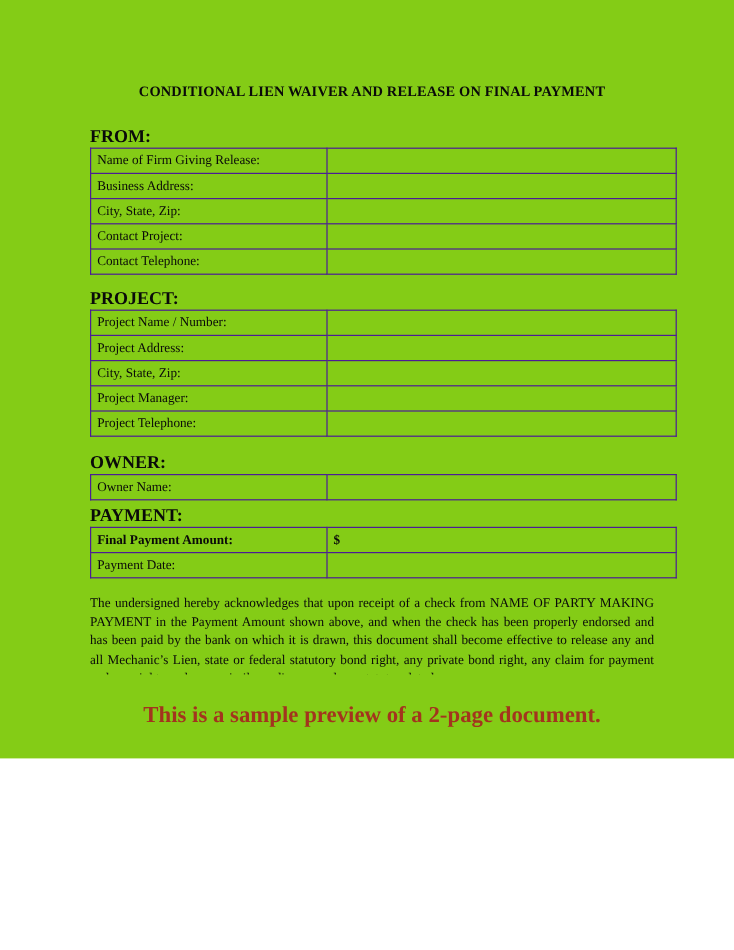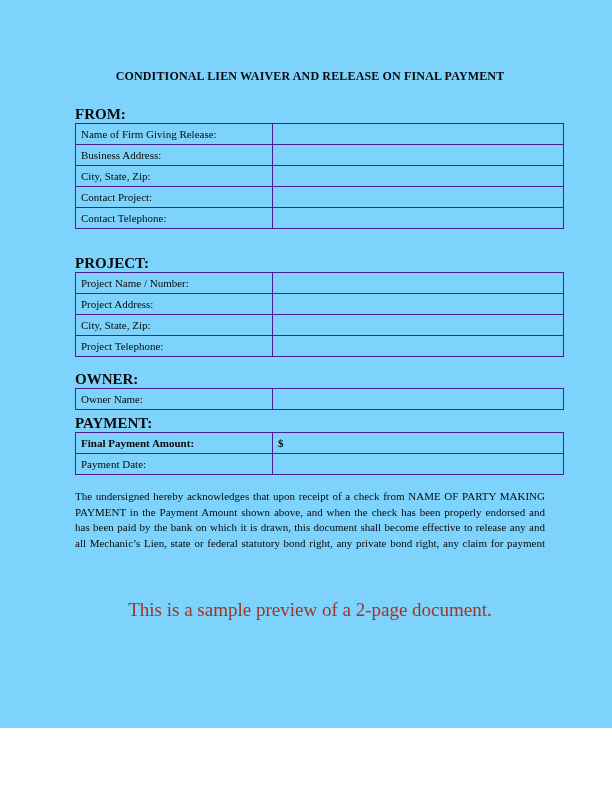--- a/index.html
+++ b/index.html
@@ -5,40 +5,40 @@
   html, body { margin: 0; padding: 0; }
   body {
     width: 612px; height: 792px;
     background: #ffffff;
     font-family: "Liberation Serif", "DejaVu Serif", serif;
     color: #0a0a0a;
     -webkit-font-smoothing: antialiased;
   }
   .page {
     position: relative;
-    width: 612px; height: 728px;
+    width: 612px; height: 632px;
     box-sizing: border-box;
     padding: 69px 67px 0 75px;
     overflow: hidden;
-    background: #7dd3fc;
+    background: #84cc16;
   }
   .doc-title {
     font-size: 12px;
     font-weight: bold;
     text-align: center;
     line-height: 14px;
     letter-spacing: 0.15px;
   }
   .section-heading {
     font-size: 15px;
     font-weight: bold;
     line-height: 13px;
   }
   .h-from    { margin-top: 25px; }
-  .h-project { margin-top: 28px; }
+  .h-project { margin-top: 14px; }
   .h-owner   { margin-top: 16px; }
   .h-payment { margin-top: 7px; }
   table.fields {
     margin-top: 2px;
     width: 470px;
     border-collapse: collapse;
     table-layout: fixed;
   }
   table.fields td {
     border: 1px solid #4c1d95;
@@ -56,26 +56,26 @@
   .legal-paragraph {
     margin-top: 14px;
     width: 470px;
     height: 66px;
     overflow: hidden;
     font-size: 11px;
     line-height: 15.5px;
     text-align: justify;
   }
   .preview-notice {
-    margin-top: 44px;
+    margin-top: 24px;
     width: 470px;
     text-align: center;
     font-size: 19px;
     line-height: 22px;
-    font-weight: normal;
+    font-weight: bold;
     color: #a3341e;
   }
 </style>
 </head>
 <body>
 
 <div class="page">
 
   <div class="doc-title">CONDITIONAL LIEN WAIVER AND RELEASE ON FINAL PAYMENT</div>
 
@@ -114,20 +114,24 @@
       </tr>
       <tr>
         <td class="label-cell">Project Address:</td>
         <td class="value-cell"></td>
       </tr>
       <tr>
         <td class="label-cell">City, State, Zip:</td>
         <td class="value-cell"></td>
       </tr>
       <tr>
+        <td class="label-cell">Project Manager:</td>
+        <td class="value-cell"></td>
+      </tr>
+      <tr>
         <td class="label-cell">Project Telephone:</td>
         <td class="value-cell"></td>
       </tr>
     </tbody>
   </table>
 
   <div class="section-heading h-owner">OWNER:</div>
   <table class="fields">
     <tbody>
       <tr>

